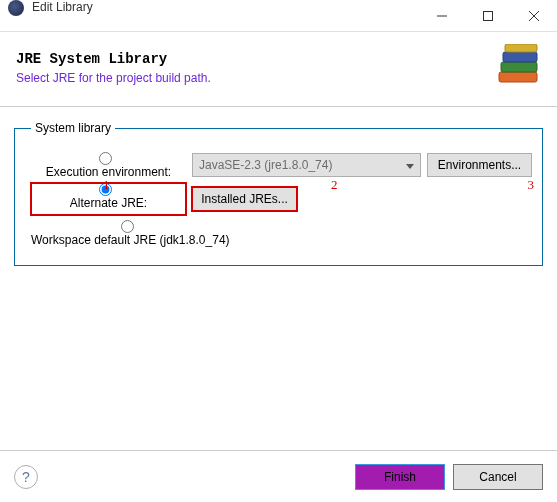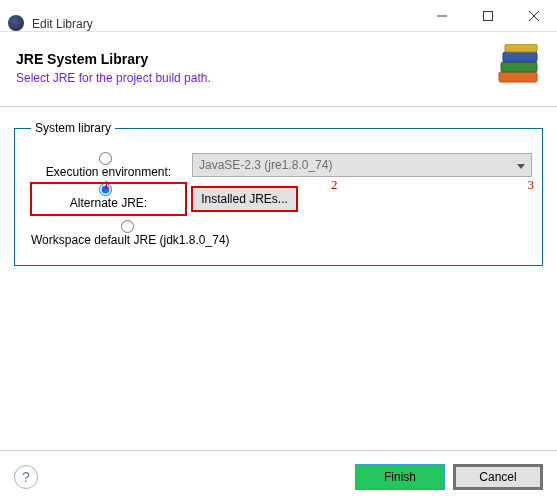--- a/index.html
+++ b/index.html
@@ -1,26 +1,26 @@
 <!DOCTYPE html>
 <html><head>
 <meta charset="utf-8">
 <style>
 * { box-sizing: border-box; margin: 0; padding: 0; font-family: "Segoe UI", Tahoma, sans-serif; }
 body { background: #fff; width: 557px; height: 502px; overflow: hidden; }
 
-.titlebar { height: 32px; background: #fff; display: flex; align-items: flex-end; padding: 0 0 0 8px; border-bottom: 1px solid #e0e0e0; }
+.titlebar { height: 32px; background: #fff; display: flex; align-items: flex-start; padding: 0 0 0 8px; border-bottom: 1px solid #e0e0e0; }
 .titlebar .app-icon { width: 16px; height: 16px; background: radial-gradient(circle at 40% 40%, #4a5988 0%, #2a3558 70%); border-radius: 50%; margin-right: 8px; }
 .titlebar-text { font-size: 12px; color: #333; flex: 1; }
 .titlebar-controls { display: flex; height: 100%; }
 .titlebar-btn { width: 46px; height: 32px; display: flex; align-items: center; justify-content: center; color: #333; font-size: 10px; }
 .titlebar-btn svg { width: 10px; height: 10px; }
 
 .header { padding: 12px 16px 14px 16px; display: flex; align-items: center; border-bottom: 1px solid #ccc; }
-.header-text h2 { font-size: 14px; font-weight: bold; color: #000; margin-bottom: 4px; }
+.header-text h2 { font-size: 14px; font-weight: bold; color: #000; margin-bottom: 4px; font-family: Liberation Mono, monospace; }
 .header-text p { font-size: 12px; color: #6d28d9; }
 .header-icon { margin-left: auto; }
 
 .content { padding: 14px; }
 
 fieldset.group { border: 1px solid #0369a1; padding: 10px 10px 12px 16px; }
 fieldset.group legend { font-size: 12px; padding: 0 4px; color: #000; }
 
 .row { display: flex; align-items: center; height: 28px; margin: 6px 0; gap: 6px; position: relative; }
 .row .radio-col { width: 155px; display: flex; align-items: center; font-size: 12px; flex-direction: column; }
@@ -29,22 +29,22 @@
 .row .combo.enabled { background: #fff; }
 .row .combo .chev { position: absolute; right: 6px; top: 50%; transform: translateY(-50%); }
 .row .side-btn { width: 105px; height: 24px; font-size: 12px; background: #e1e1e1; border: 1px solid #adadad; display: flex; align-items: center; justify-content: center; }
 
 .highlight { outline: 2px solid #d40000; outline-offset: -1px; }
 .annot { position: absolute; font-size: 13px; color: #d40000; font-family: serif; pointer-events: none; }
 
 .footer { position: absolute; bottom: 0; left: 0; right: 0; height: 52px; border-top: 1px solid #ccc; display: flex; align-items: center; padding: 0 14px; background:#fff; }
 .help-btn { width: 24px; height: 24px; border: 1px solid #adadad; border-radius: 50%; display: flex; align-items: center; justify-content: center; color: #5a78a6; font-size: 14px; }
 .footer-spacer { flex: 1; }
-.footer-btn { width: 90px; height: 26px; font-size: 12px; background: #e1e1e1; border: 3px solid #737373; margin-left: 8px; display: flex; align-items: center; justify-content: center; }
-.footer-btn.primary { border: 1px solid #3b97e3; background:#22c55e; }
+.footer-btn { width: 90px; height: 26px; font-size: 12px; background: #e1e1e1; border: 1px solid #737373; margin-left: 8px; display: flex; align-items: center; justify-content: center; }
+.footer-btn.primary { border: 1px solid #3b97e3; background:#a21caf; }
 
 .book-stack { width:48px; height:44px; }
 </style>
 </head>
 <body>
 
 <div class="titlebar">
   <div class="app-icon"></div>
   <div class="titlebar-text">Edit Library</div>
   <div class="titlebar-controls">
@@ -90,20 +90,21 @@
       <label class="radio-col">
         <input type="radio" name="jre" style="">
         <span>Execution environment:</span>
       </label>
       <div class="combo">
         <span style="color:#6d6d6d">JavaSE-2.3 (jre1.8.0_74)</span>
         <span class="chev"><svg width="8" height="5" viewBox="0 0 8 5">
               <path d="M0 0 L4 5 L8 0 Z" fill="#555"></path>
             </svg></span>
       </div>
+      <div class="side-btn">Environments...</div>
     </div>
 
     <div class="row">
       <label class="radio-col highlight" style="height:32px;">
         <input type="radio" name="jre" checked="" style="">
         <span>Alternate JRE:</span>
       </label>
       <div class="side-btn highlight">Installed JREs...</div>
       <span class="annot" style="left:72px; top:-8px;">1</span>
       <span class="annot" style="left:300px; top:-8px;">2</span>

